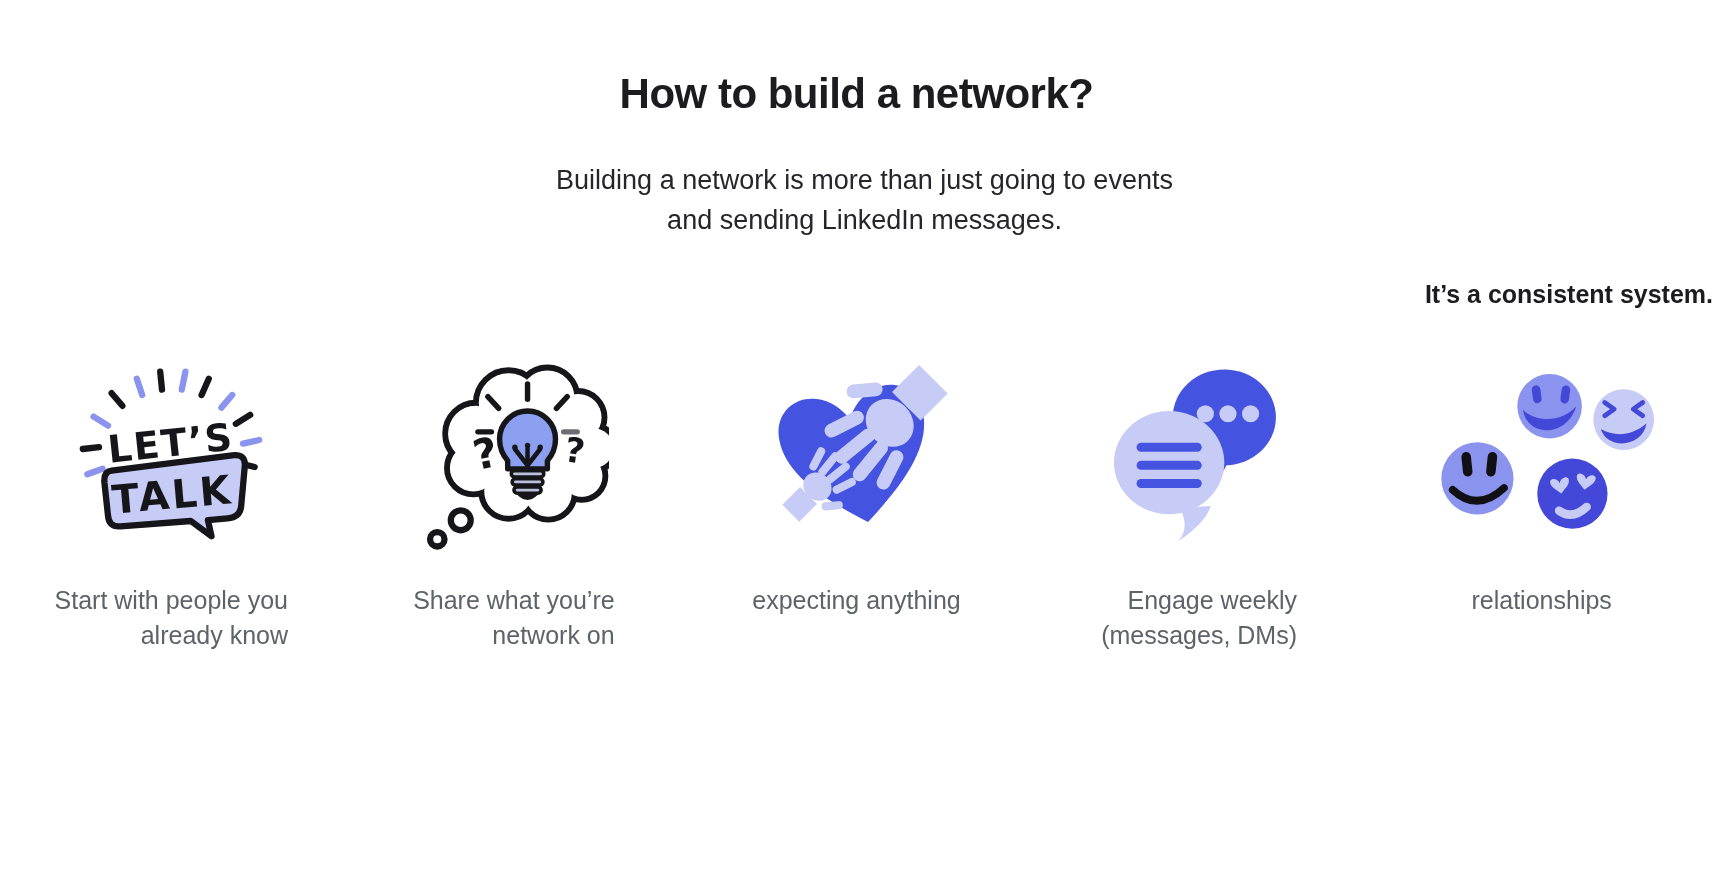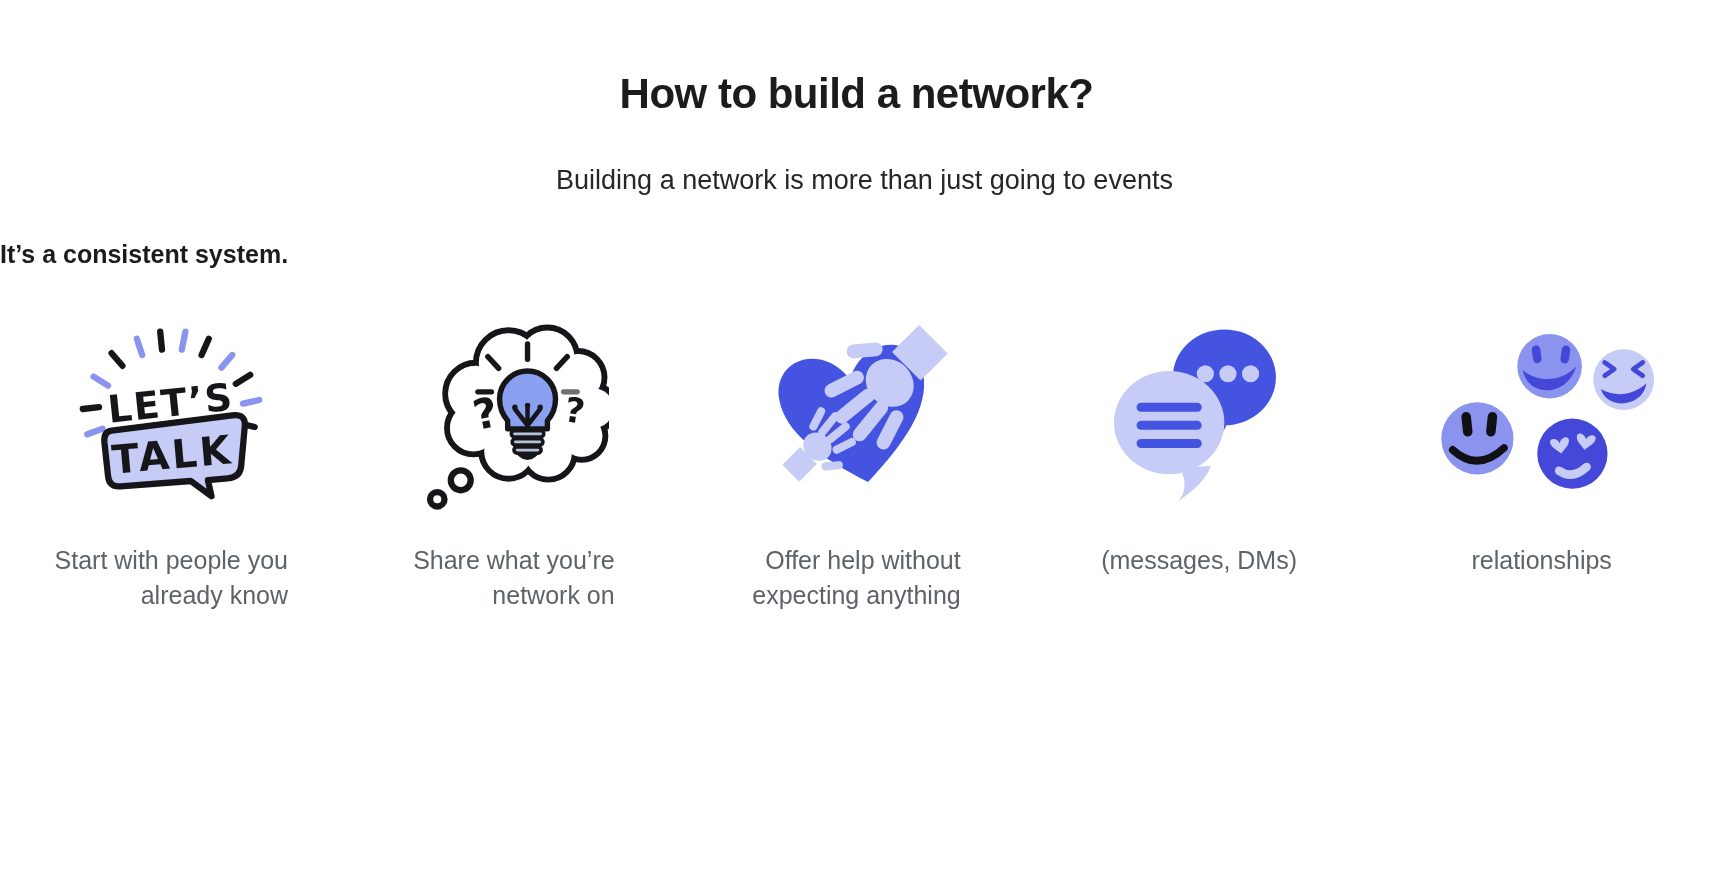--- a/index.html
+++ b/index.html
@@ -20,21 +20,21 @@
   }
   .title{
     margin-top:70px;text-align:center;font-size:42px;font-weight:800;
     letter-spacing:-0.5px;color:#1c1c1f;
   }
   .subtitle{
     margin-top:42px;text-align:center;font-size:27px;line-height:40px;
     font-weight:400;color:#26262a;padding-left:16px;
   }
   .tagline{
-    margin-top:40px;text-align:left;font-size:25px;font-weight:700;color:#1c1c1f;
+    margin-top:40px;text-align:right;font-size:25px;font-weight:700;color:#1c1c1f;
   }
   .steps{display:flex;margin-top:34px;width:100%}
   .step{flex:1;display:flex;flex-direction:column;align-items:center}
   .icon-box{height:212px;display:flex;align-items:center;justify-content:center}
   .caption{margin-top:28px;text-align:right;font-size:25px;line-height:35px;color:var(--caption_gray)}
   .footer{margin-top:104px;display:flex;align-items:center;justify-content:space-between;gap:9px}
   .brand-name{font-size:30px;font-weight:800;color:#0f0f12;letter-spacing:-0.3px}
   svg text{font-family:"DejaVu Sans","Liberation Sans",sans-serif}
   
   .f-ink{fill:var(--ink)} .f-royal{fill:var(--royal)} .f-rdeep{fill:var(--royal_deep)}
@@ -45,20 +45,21 @@
 </style>
 </head>
 <body>
 
 <div class="page">
 
   <h1 class="title">How to build a network?</h1>
 
   <div class="subtitle">
     <div>Building a network is more than just going to events</div>
+    <div>and sending LinkedIn messages.</div>
   </div>
 
   <div class="tagline">It’s a consistent system.</div>
 
   <div class="steps">
 
     <div class="step">
       <div class="icon-box">
         <svg width="198" height="192" viewBox="0 0 220 212">
           <g class="f-none" stroke-width="7" stroke-linecap="round">
@@ -164,21 +165,20 @@
             <ellipse cx="0" cy="-12" rx="24" ry="21"></ellipse>
             <rect x="-31" y="0" width="13" height="40" rx="6.5" transform="rotate(18 -24 4)"></rect>
             <rect x="-12" y="4" width="13" height="45" rx="6.5" transform="rotate(6 -6 6)"></rect>
             <rect x="4" y="4" width="13" height="45" rx="6.5" transform="rotate(-6 10 6)"></rect>
             <rect x="20" y="0" width="13" height="40" rx="6.5" transform="rotate(-18 26 4)"></rect>
             <rect x="-44" y="-34" width="13" height="34" rx="6.5" transform="rotate(40 -38 -18)"></rect>
           </g>
         </svg>
       </div>
       <div class="caption">
-        <div>Offer help without</div>
         <div>expecting anything</div>
       </div>
     </div>
 
     <div class="step">
       <div class="icon-box">
         <svg width="190" height="195" viewBox="0 0 210 215">
           <g>
             <ellipse class="f-royal" cx="133" cy="72" rx="57" ry="53"></ellipse>
             <path class="f-royal" d="M112,115 C117,134 113,150 100,161 C124,146 134,131 138,118 Z"></path>
@@ -189,20 +189,21 @@
           <g>
             <ellipse class="f-plight" cx="72" cy="122" rx="61" ry="57"></ellipse>
             <path class="f-plight" d="M84,172 C92,188 90,200 82,209 C104,194 114,182 118,170 Z"></path>
             <rect class="f-royal" x="36" y="100" width="72" height="10" rx="5"></rect>
             <rect class="f-royal" x="36" y="120" width="72" height="10" rx="5"></rect>
             <rect class="f-royal" x="36" y="140" width="72" height="10" rx="5"></rect>
           </g>
         </svg>
       </div>
       <div class="caption">
+        <div>Engage weekly</div>
         <div>(messages, DMs)</div>
       </div>
     </div>
 
     <div class="step">
       <div class="icon-box">
         <svg width="228" height="200" viewBox="0 0 240 210">
           <g>
             <circle class="f-pmid" cx="52" cy="136" r="38"></circle>
             <rect class="f-dark" x="36" y="108" width="10" height="26" rx="5" transform="rotate(-6 41 121)"></rect>

